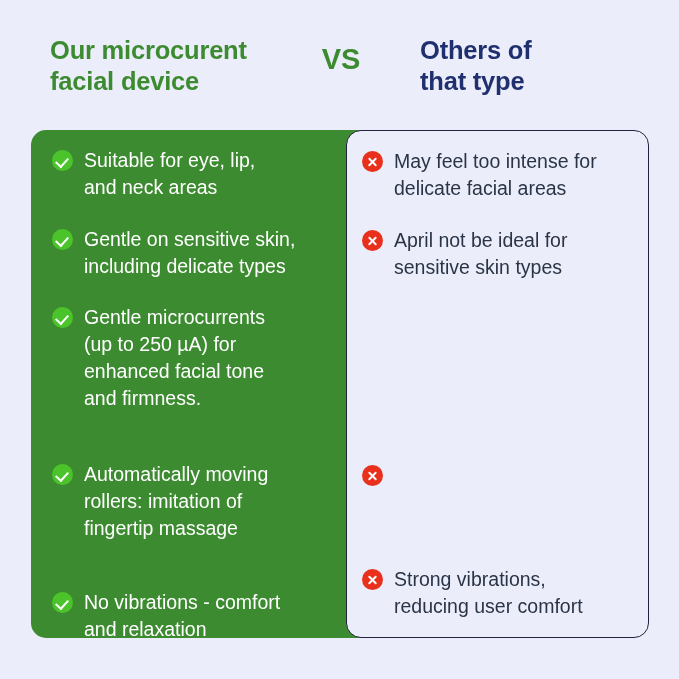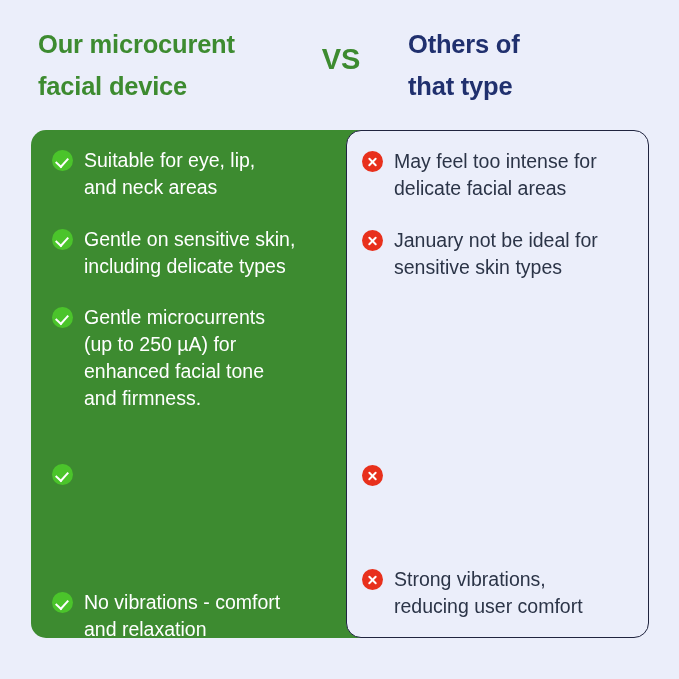--- a/index.html
+++ b/index.html
@@ -28,24 +28,24 @@
     left: 0;
     top: 0;
     width: 679px;
     height: 122px;
   }
 
   .header-title {
     position: absolute;
     font-weight: bold;
     font-size: 25.5px;
-    line-height: 42px;
+    line-height: 31px;
     letter-spacing: -0.2px;
     white-space: pre-line;
-    margin: 0;
+    margin: 12px;
   }
 
   .header-title.left {
     left: 38px;
     top: 23px;
     width: 262px;
     color: #3d8b30;
   }
 
   .header-title.right {
@@ -204,39 +204,42 @@
         </li>
         <li class="list-item" style="top:174px">
           <span class="item-icon icon-check"></span>
           <span class="item-text">Gentle microcurrents
 (up to 250 µA) for
 enhanced facial tone
 and firmness.</span>
         </li>
         <li class="list-item" style="top:331px">
           <span class="item-icon icon-check"></span>
+          <span class="item-text">Automatically moving
+rollers: imitation of
+fingertip massage</span>
         </li>
         <li class="list-item" style="top:459px">
           <span class="item-icon icon-check"></span>
           <span class="item-text">No vibrations - comfort
 and relaxation</span>
         </li>
       </ul>
     </div>
 
     <div class="panel panel-cons">
       <ul class="panel-list">
         <li class="list-item" style="top:17px">
           <span class="item-icon icon-cross"></span>
           <span class="item-text">May feel too intense for
 delicate facial areas</span>
         </li>
         <li class="list-item" style="top:96px">
           <span class="item-icon icon-cross"></span>
-          <span class="item-text">January not be ideal for
+          <span class="item-text">April not be ideal for
 sensitive skin types</span>
         </li>
         <li class="list-item" style="top:331px">
           <span class="item-icon icon-cross"></span>
         </li>
         <li class="list-item" style="top:435px">
           <span class="item-icon icon-cross"></span>
           <span class="item-text">Strong vibrations,
 reducing user comfort</span>
         </li>

